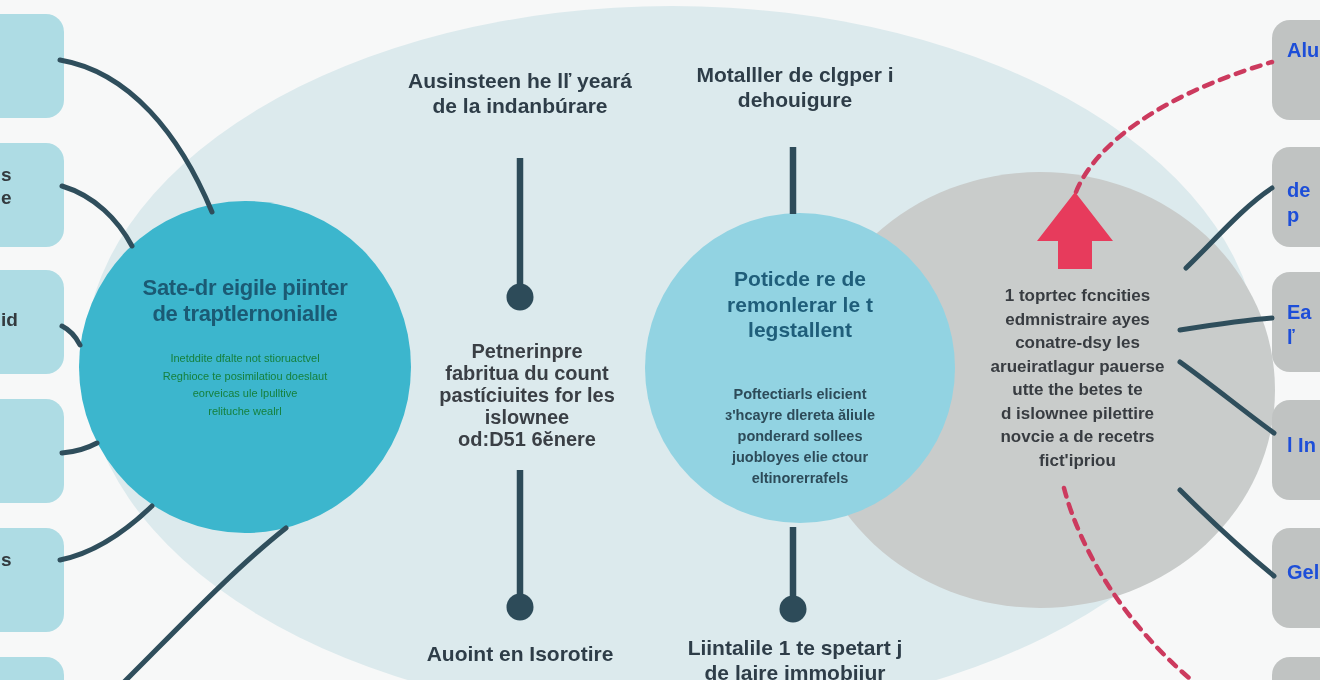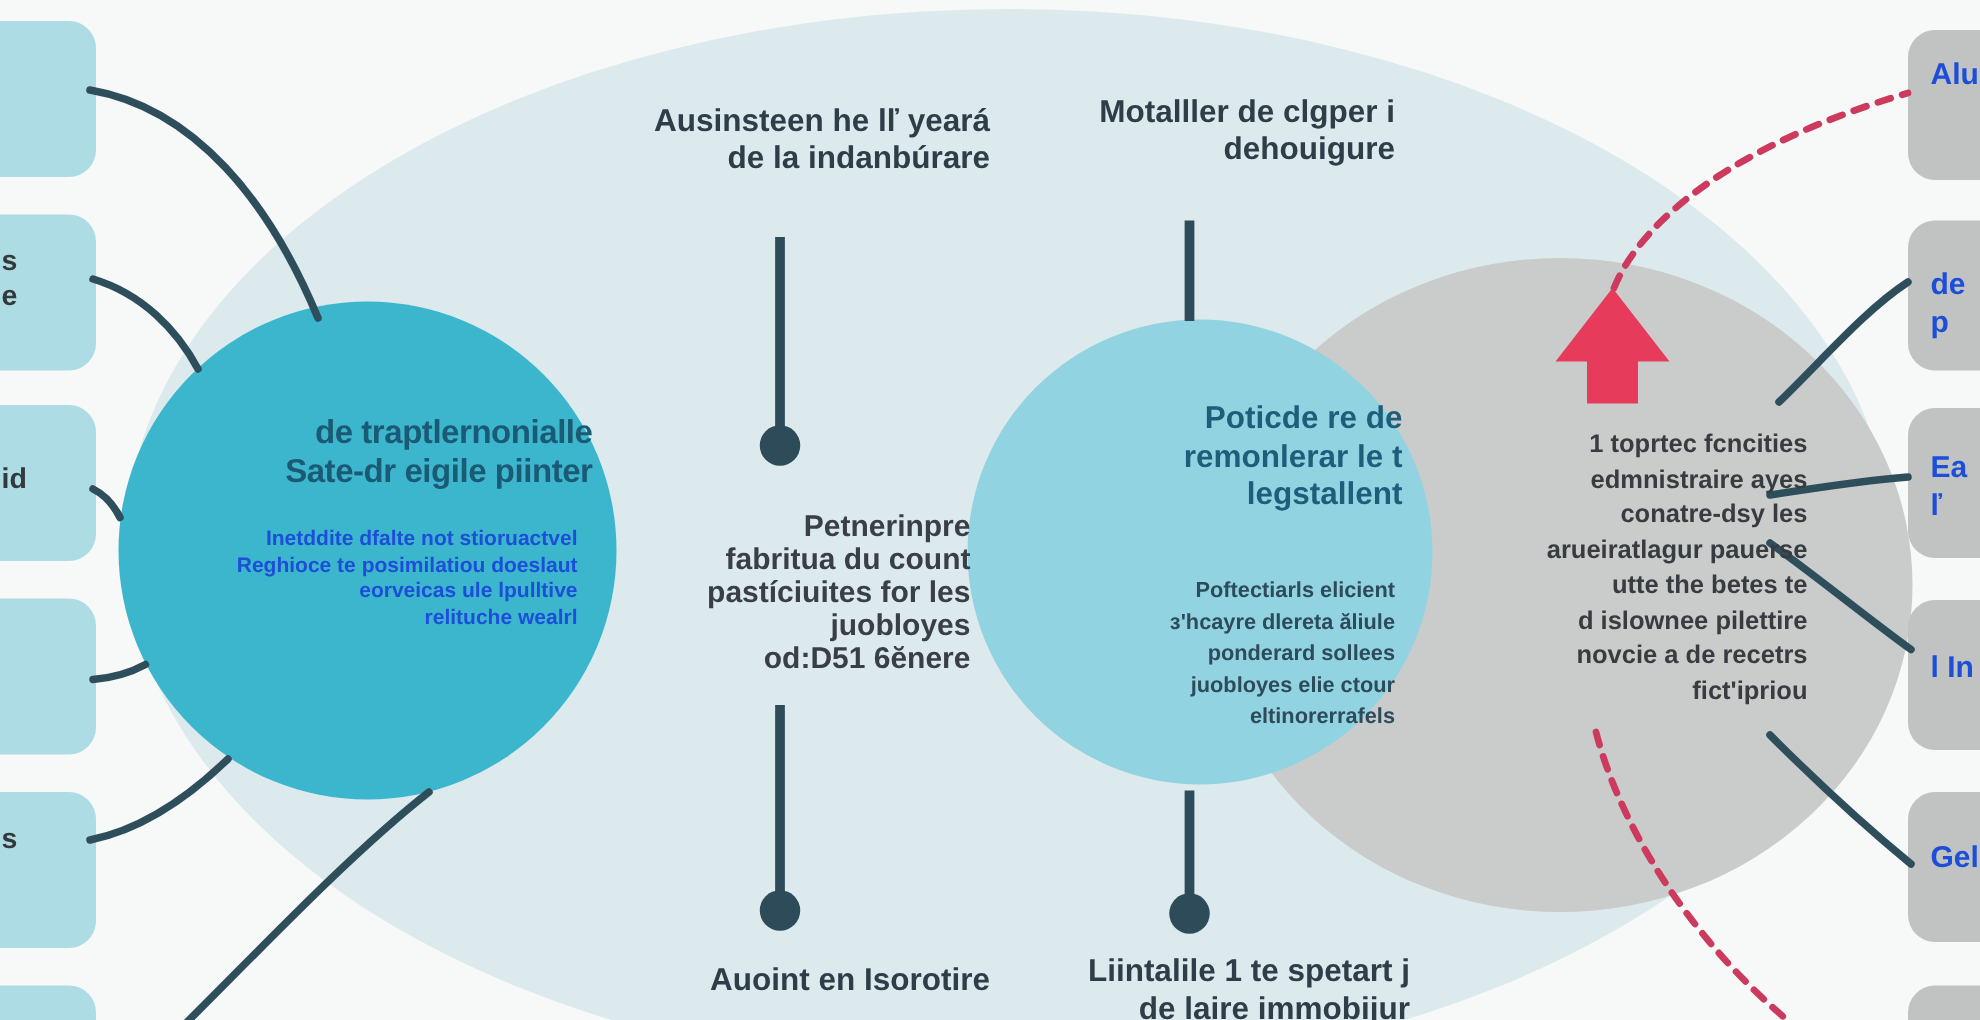--- a/index.html
+++ b/index.html
@@ -14,25 +14,25 @@
   
   .gray-ellipse{left:805px;top:172px;width:470px;height:436px;border-radius:50%;background:#c9cccb;}
   .blue-circle{left:645px;top:213px;width:310px;height:310px;border-radius:50%;background:#92d3e2;}
   .teal-circle{left:79px;top:201px;width:332px;height:332px;border-radius:50%;background:#3cb6cd;}
   
   .lbox{left:-28px;width:92px;height:104px;border-radius:18px;background:#aedce4;}
   .rbox{left:1272px;width:78px;height:100px;border-radius:18px;background:#c0c3c2;}
   .lbox-text{color:#333a3e;font-weight:bold;font-size:19px;line-height:23px;}
   .rbox-text{color:#1d4ed8;font-weight:bold;font-size:20px;line-height:25px;padding-left:15px;}
   
-  .tblock{text-align:right;}
+  .tblock{text-align:center;}
   .tblock div{white-space:nowrap;}
   .lbl{color:#2e3d48;font-weight:bold;font-size:21px;line-height:25px;}
   .teal-title{color:#1b5a74;font-weight:bold;font-size:22px;line-height:26px;letter-spacing:-0.3px;}
-  .teal-body{color:#1d4ed8;font-weight:700;font-size:14px;line-height:17.5px;}
+  .teal-body{color:#15803d;font-weight:400;font-size:11px;line-height:17.5px;}
   .note{color:#3a3f45;font-weight:bold;font-size:20px;line-height:22px;}
   .blue-title{color:#1f5e7a;font-weight:bold;font-size:21px;line-height:25.5px;}
   .blue-body{color:#2d4b59;font-weight:600;font-size:14.5px;line-height:21px;margin-top:24px;}
   .gray-text{color:#383c41;font-weight:bold;font-size:17px;line-height:23.5px;}
   svg.overlay{position:absolute;left:0;top:0;pointer-events:none;}
 </style>
 </head>
 <body>
 
 <div class="stage">
@@ -123,35 +123,35 @@
   <div class="abs tblock lbl" style="left:380px;top:68px;width:280px">
     <div>Ausinsteen he lľ yeará</div>
     <div>de la indanbúrare</div>
   </div>
   <div class="abs tblock lbl" style="left:660px;top:62px;width:270px">
     <div>Motalller de clgper i</div>
     <div>dehouigure</div>
   </div>
 
   <div class="abs tblock teal-title" style="left:95px;top:275px;width:300px">
+    <div>Sate-dr eigile piinter</div>
     <div>de traptlernonialle</div>
-    <div>Sate-dr eigile piinter</div>
   </div>
   <div class="abs tblock teal-body" style="left:105px;top:350px;width:280px">
     <div>Inetddite dfalte not stioruactvel</div>
     <div>Reghioce te posimilatiou doeslaut</div>
     <div>eorveicas ule lpulltive</div>
     <div>relituche wealrl</div>
   </div>
 
   <div class="abs tblock note" style="left:407px;top:340px;width:240px">
     <div>Petnerinpre</div>
     <div>fabritua du count</div>
     <div>pastíciuites for les</div>
-    <div>juobloyes</div>
+    <div>islownee</div>
     <div>od:D51 6ĕnere</div>
   </div>
 
   <div class="abs tblock blue-title" style="left:665px;top:266px;width:270px">
     <div>Poticde re de</div>
     <div>remonlerar le t</div>
     <div>legstallent</div>
   </div>
   <div class="abs tblock blue-body" style="left:670px;top:360px;width:260px">
     <div>Poftectiarls elicient</div>

